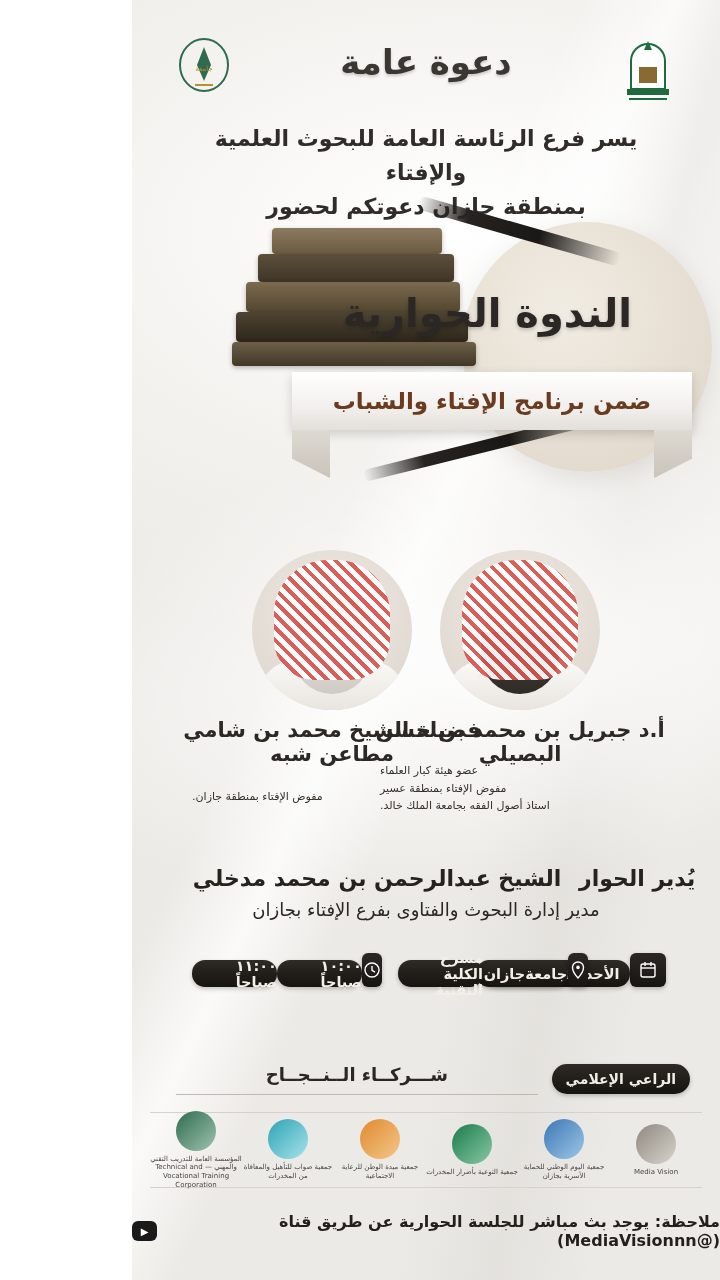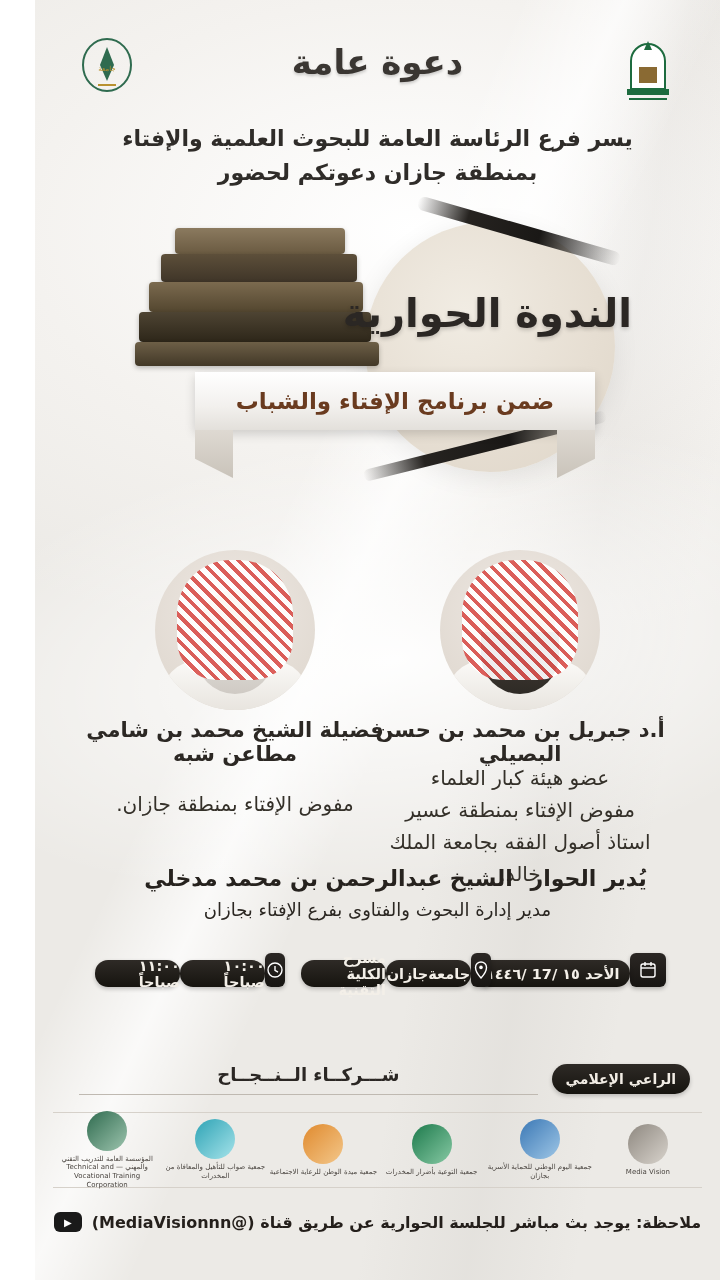--- a/index.html
+++ b/index.html
@@ -4,21 +4,21 @@
 <style>
   * { box-sizing: border-box; margin: 0; padding: 0; }
   html, body {
     width: 720px; height: 1280px;
     font-family: "DejaVu Sans", "Liberation Sans", sans-serif;
     background: #ffffff;
     overflow: hidden;
   }
   .poster {
     position: relative;
-    width: 685px; height: 1280px;
+    width: 588px; height: 1280px;
     background:
       radial-gradient(ellipse 700px 420px at 55% 18%, #ffffff 0%, #f4f2ef 55%, #eceae6 100%),
       linear-gradient(160deg, #f7f5f2 0%, #efedea 40%, #e9e7e3 70%, #f2f0ed 100%);
     overflow: hidden;
   }
   
   .sheen {
     position: absolute; inset: 0;
     background:
       linear-gradient(115deg, rgba(255,255,255,0) 38%, rgba(255,255,255,.75) 46%, rgba(255,255,255,0) 54%),
@@ -142,22 +142,22 @@
   }
 
   .speaker-name {
     position: absolute; top: 718px; width: 340px; text-align: center;
     font-size: 21px; font-weight: bold; color: #2c2824;
   }
   .name-right { right: 30px; }
   .name-left  { left: 30px; }
 
   .speaker-role {
-    position: absolute; text-align: center; color: #343029;
-    font-size: 20px; line-height: 1.6;
+    position: absolute; text-align: left; color: #343029;
+    font-size: 11px; line-height: 1.6;
   }
   .role-right { top: 762px; right: 60px; width: 280px; }
   .role-left  { top: 788px; left: 60px; width: 280px; }
 
   
   .moderator {
     position: absolute; top: 866px; left: 0; right: 0; text-align: center;
   }
   .moderator .m-line1 { font-size: 22px; font-weight: bold; color: #26221e; }
   .moderator .m-line1 .m-name { margin-right: 10px; margin-left: 36px; }

